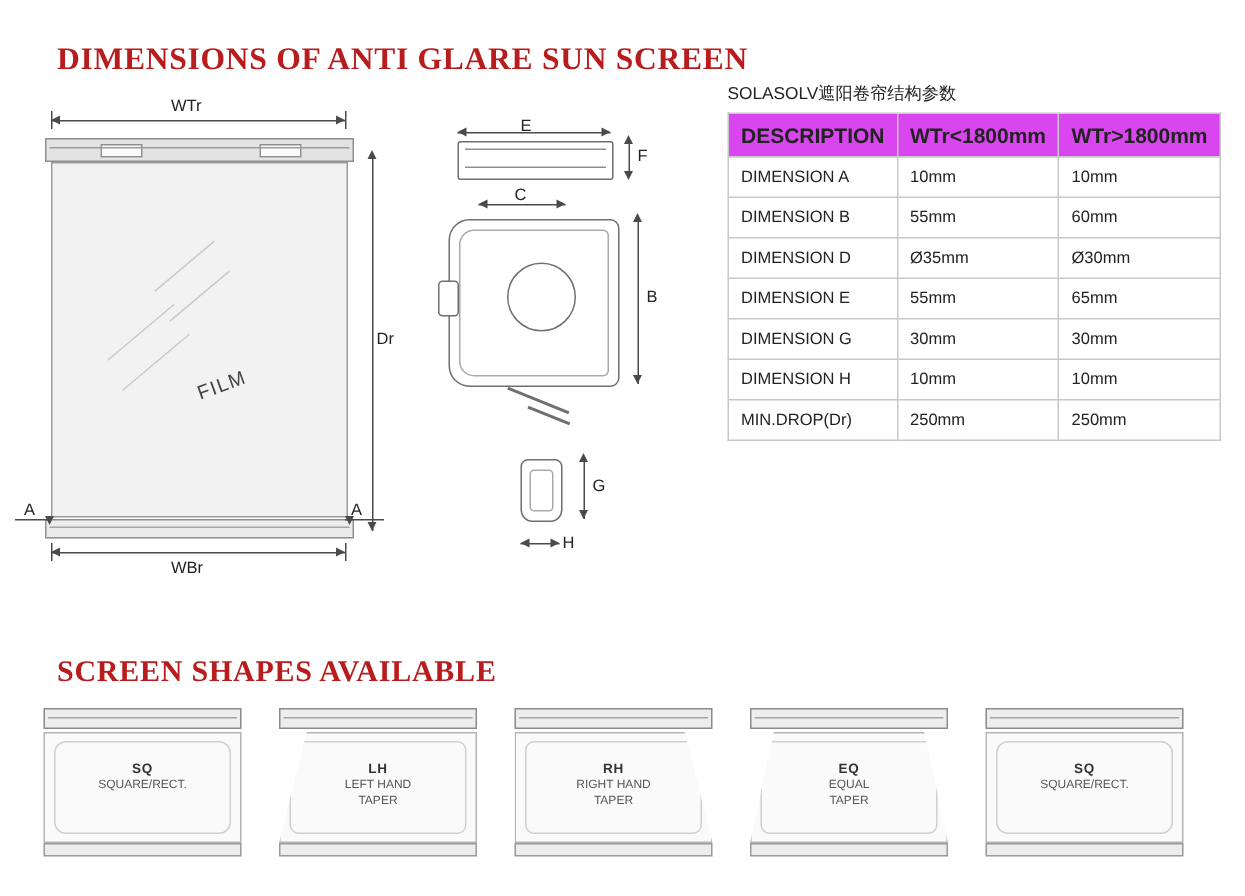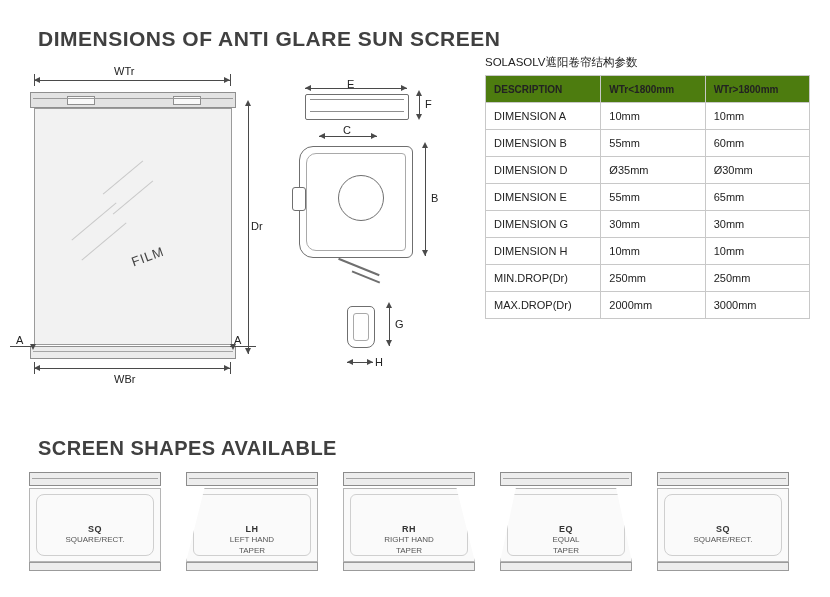--- a/index.html
+++ b/index.html
@@ -2,21 +2,21 @@
 <html><head>
 <meta charset="utf-8">
 <style>
   html,body{margin:0;padding:0;}
   body{
     width:830px;height:597px;background:#ffffff;
     font-family:"Liberation Sans", sans-serif;
     color:#333;position:relative;overflow:hidden;
   }
   .title{
-    position:absolute;color:#404040;font-weight:bold;letter-spacing:0.5px;
+    position:absolute;color:#b91c1c;font-weight:bold;letter-spacing:0.5px;font-family:Liberation Serif, serif;
   }
   #title-main{left:38px;top:27px;font-size:21px;}
   #title-shapes{left:38px;top:437px;font-size:20px;}
 
   
   #drawing-left{position:absolute;left:2px;top:70px;width:270px;height:330px;}
   .lbl{position:absolute;font-size:11px;color:#222;font-family:"Liberation Sans", sans-serif;}
 
   .blind-box{
     position:absolute;left:32px;top:38px;width:196px;height:235px;
@@ -88,21 +88,21 @@
   }
   .bottombar:before{
     content:"";position:absolute;left:5px;top:6px;width:14px;height:26px;border:1px solid #a9a9a9;border-radius:3px;
   }
 
   
   #spec-table{position:absolute;left:485px;top:55px;width:325px;}
   #table-caption{font-size:11.5px;color:#222;margin-bottom:5px;}
   table{border-collapse:collapse;width:325px;font-size:11px;}
   th,td{border:1px solid #c8c8c8;padding:6px 8px;text-align:left;height:14px;}
-  thead th{background:#4d7c0f;font-weight:bold;color:#222;font-size:10px;}
+  thead th{background:#d946ef;font-weight:bold;color:#222;font-size:14px;}
   tbody td{background:#fff;color:#222;}
   tbody td.first{width:110px;}
   tbody td.col{width:100px;}
 
   
   #shapes-row{position:absolute;left:20px;top:466px;width:800px;height:115px;}
   .shape-item{position:absolute;top:0;width:150px;height:110px;}
   .shape-head{
     position:absolute;left:9px;top:6px;width:130px;height:12px;
     background:#ededed;border:1px solid #8c8c8c;
@@ -111,21 +111,21 @@
   .shape-body{
     position:absolute;left:9px;top:22px;width:130px;height:72px;background:#fafafa;border:1px solid #b5b5b5;
   }
   .shape-inner{
     position:absolute;left:6px;top:5px;right:6px;bottom:5px;border:1px solid #cfcfcf;border-radius:8px;
   }
   .shape-foot{
     position:absolute;left:9px;top:96px;width:130px;height:7px;background:#ededed;border:1px solid #9b9b9b;
   }
   .shape-label{
-    position:absolute;left:0;right:0;top:40px;text-align:center;font-size:8px;color:#555;line-height:1.35;margin-top:17px;
+    position:absolute;left:0;right:0;top:40px;text-align:center;font-size:8px;color:#555;line-height:1.35;
   }
   .shape-label b{font-size:9px;letter-spacing:0.5px;color:#333;display:block;}
   
   .lh .shape-body{clip-path:polygon(14% 0,100% 0,100% 100%,0% 100%);}
   .rh .shape-body{clip-path:polygon(0 0,86% 0,100% 100%,0% 100%);}
   .eq .shape-body{clip-path:polygon(12% 0,88% 0,100% 100%,0% 100%);}
   .lh .shape-inner,.rh .shape-inner,.eq .shape-inner{border-radius:6px;}
 </style>
 </head>
 <body>
@@ -261,25 +261,20 @@
         <tr>
           <td class="first">DIMENSION H</td>
           <td class="col">10mm</td>
           <td class="col">10mm</td>
         </tr>
         <tr>
           <td class="first">MIN.DROP(Dr)</td>
           <td class="col">250mm</td>
           <td class="col">250mm</td>
         </tr>
-        <tr>
-          <td class="first">MAX.DROP(Dr)</td>
-          <td class="col">2000mm</td>
-          <td class="col">3000mm</td>
-        </tr>
       </tbody>
   </table>
 </div>
 
 <div id="shapes-row">
     <div class="shape-item sq" style="left: 0px;">
       <div class="shape-head"></div>
       <div class="shape-body">
         <div class="shape-inner"></div>
       </div>

